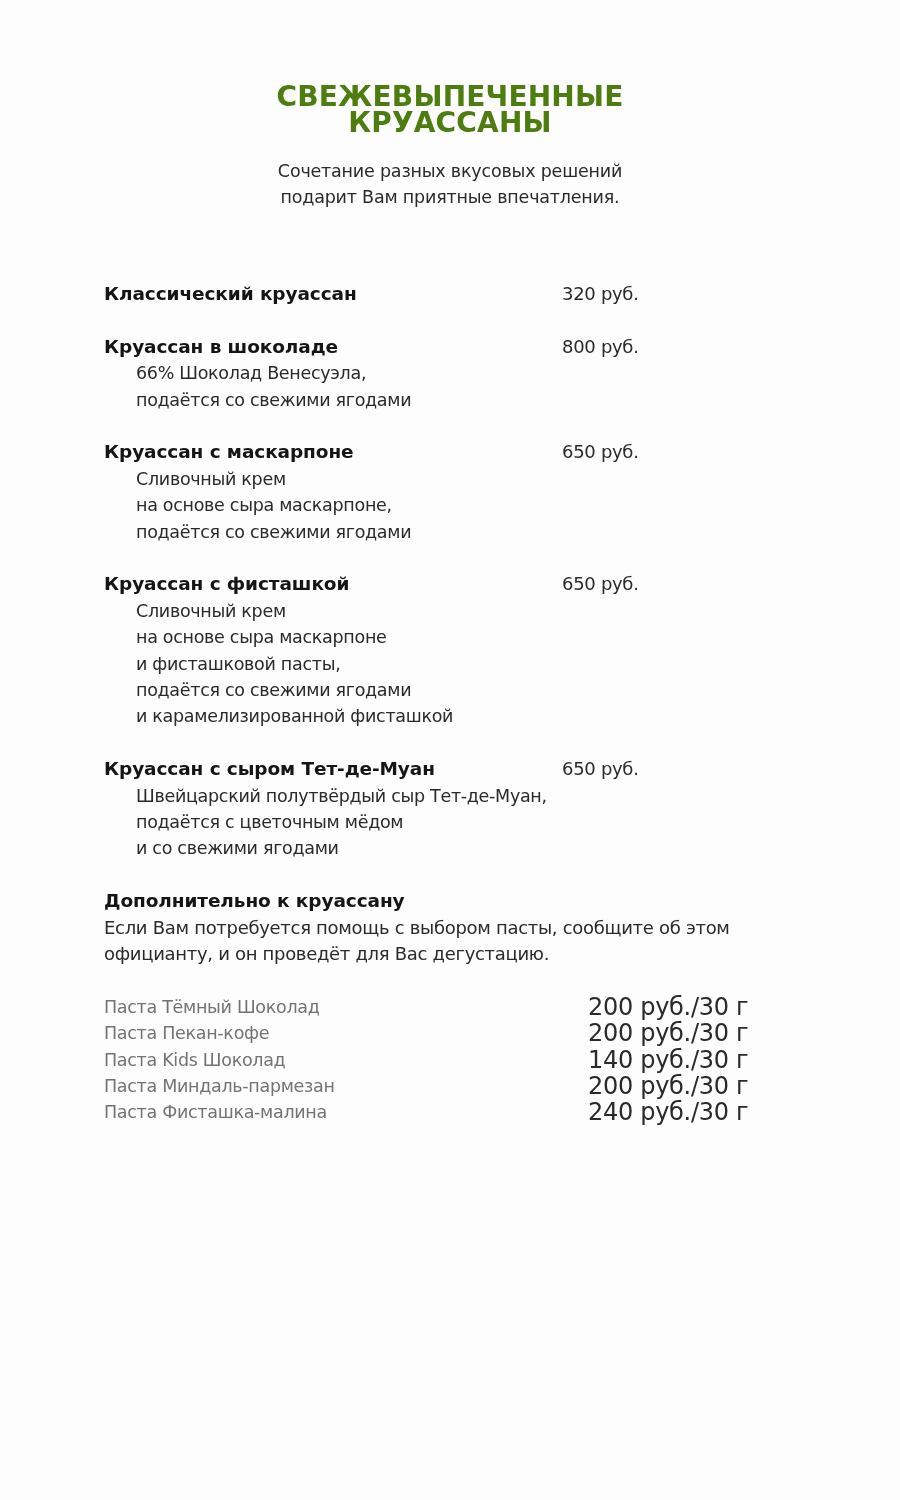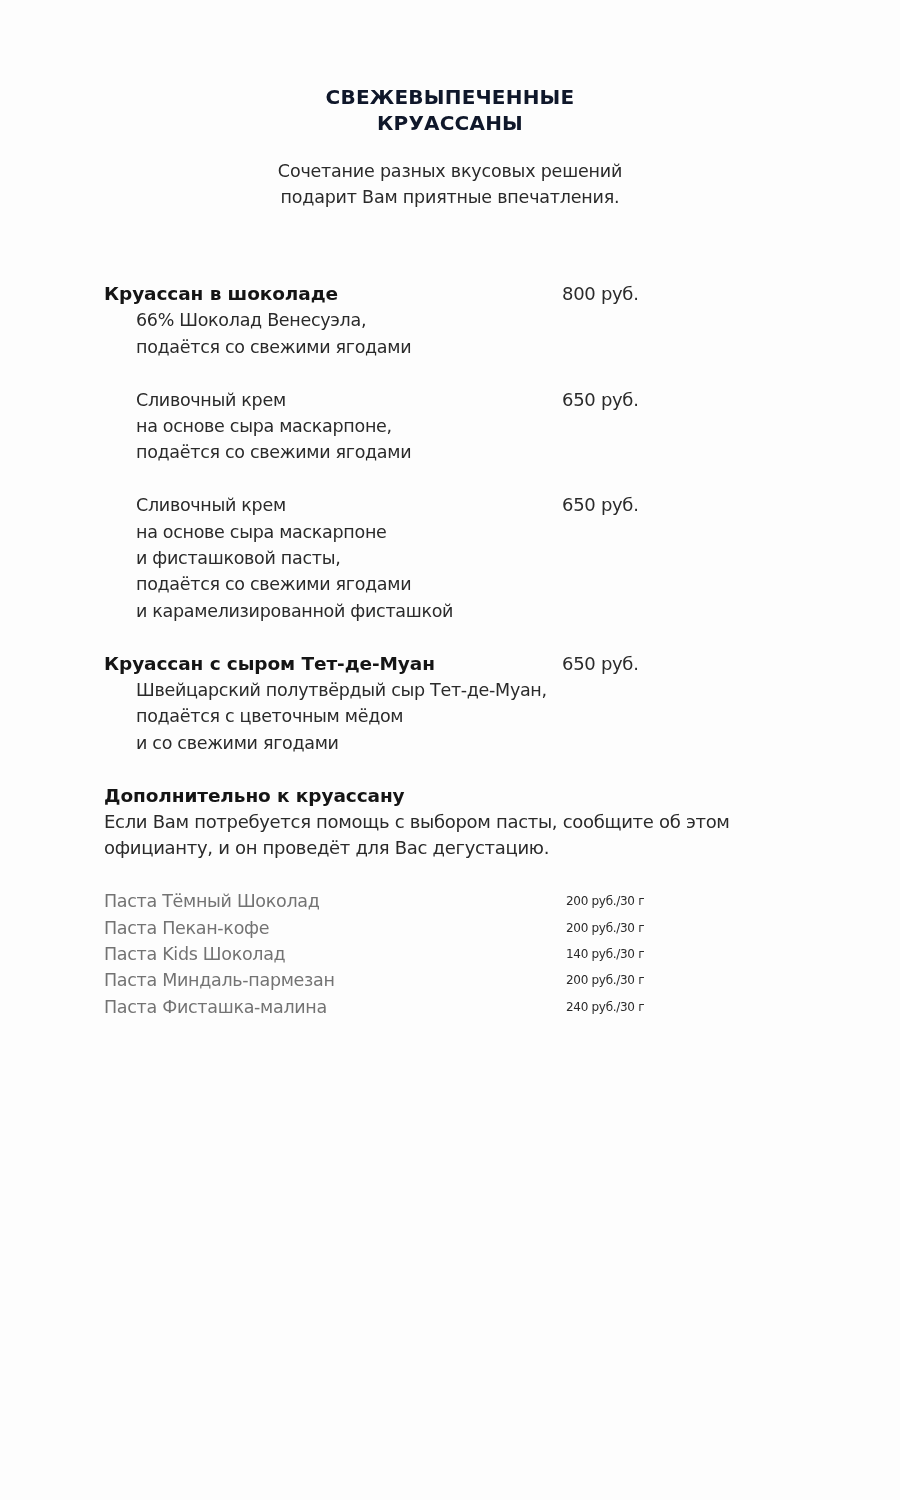--- a/index.html
+++ b/index.html
@@ -18,25 +18,25 @@
   .page-header {
     position: absolute;
     top: 84px;
     left: 0;
     width: 900px;
     text-align: center;
   }
   .title {
     font-family: "DejaVu Sans", sans-serif;
     font-weight: bold;
-    font-size: 20px;
+    font-size: 28px;
     line-height: 26px;
     letter-spacing: 0.2px;
     margin: 0;
-    color: #0f172a;
+    color: #4d7c0f;
   }
   .subtitle {
     margin-top: 22px;
     font-family: "DejaVu Sans", sans-serif;
     font-weight: normal;
     font-size: 17.5px;
     line-height: 26.4px;
     color: #2a2a2a;
     letter-spacing: -0.2px;
   }
@@ -112,23 +112,23 @@
     font-family: "DejaVu Sans", sans-serif;
     font-size: 17.5px;
     line-height: 26.4px;
     color: #737373;
     white-space: nowrap;
     letter-spacing: -0.3px;
   }
   .paste-price {
     position: absolute;
     top: 0;
-    left: 462px;
-    font-family: "DejaVu Sans", sans-serif;
-    font-size: 12px;
+    left: 484px;
+    font-family: "DejaVu Sans", sans-serif;
+    font-size: 24px;
     line-height: 26.4px;
     color: #2a2a2a;
     white-space: nowrap;
     letter-spacing: -0.3px;
   }
 </style>
 </head>
 <body>
 
 <header class="page-header">
@@ -137,40 +137,46 @@
     <div>КРУАССАНЫ</div>
   </h1>
   <div class="subtitle">
     <div>Сочетание разных вкусовых решений</div>
     <div>подарит Вам приятные впечатления.</div>
   </div>
 </header>
 
 <main class="menu">
 
+  <section class="item">
+    <div class="item-name">Классический круассан</div>
+    <div class="item-price">320 руб.</div>
+  </section>
 
   <section class="item">
     <div class="item-name">Круассан в шоколаде</div>
     <div class="item-price">800 руб.</div>
     <div class="item-desc">
       <div>66% Шоколад Венесуэла,</div>
       <div>подаётся со свежими ягодами</div>
     </div>
   </section>
 
   <section class="item">
+    <div class="item-name">Круассан с маскарпоне</div>
     <div class="item-price">650 руб.</div>
     <div class="item-desc">
       <div>Сливочный крем</div>
       <div>на основе сыра маскарпоне,</div>
       <div>подаётся со свежими ягодами</div>
     </div>
   </section>
 
   <section class="item">
+    <div class="item-name">Круассан с фисташкой</div>
     <div class="item-price">650 руб.</div>
     <div class="item-desc">
       <div>Сливочный крем</div>
       <div>на основе сыра маскарпоне</div>
       <div>и фисташковой пасты,</div>
       <div>подаётся со свежими ягодами</div>
       <div>и карамелизированной фисташкой</div>
     </div>
   </section>
 

